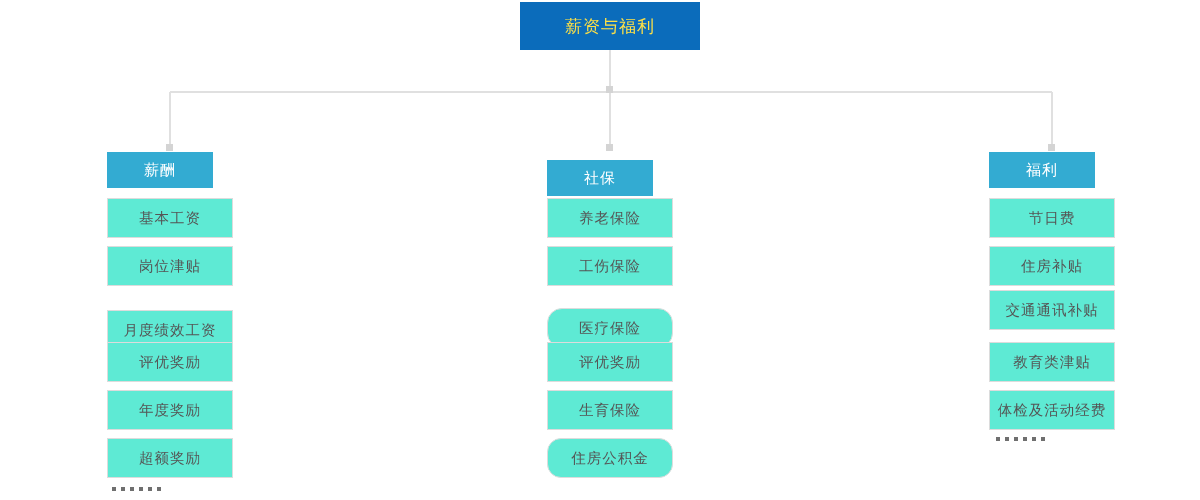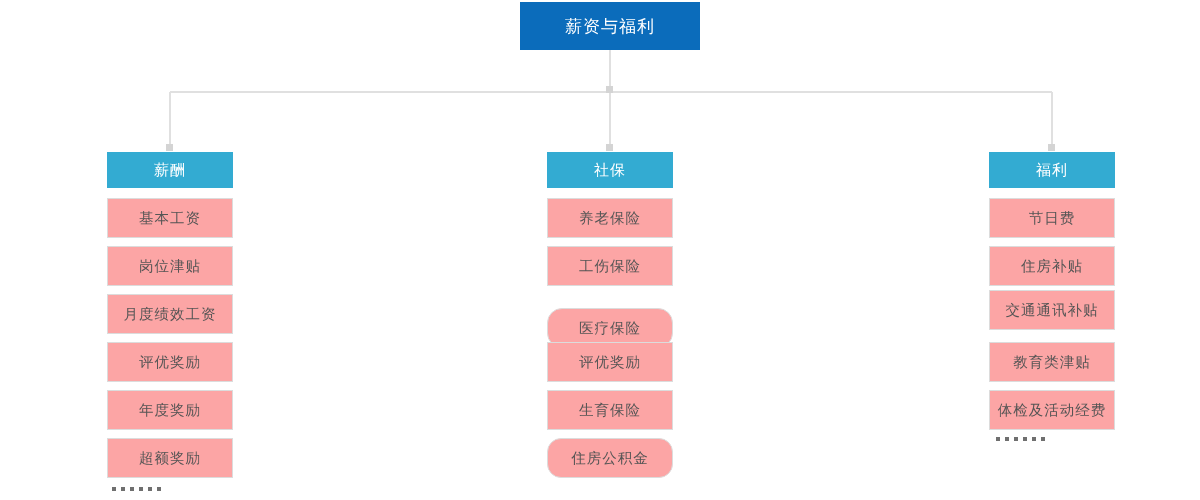--- a/index.html
+++ b/index.html
@@ -35,34 +35,34 @@
     justify-content: center;
     text-align: center;
     letter-spacing: 1px;
   }
   .root-node {
     left: 520px;
     top: 2px;
     width: 180px;
     height: 48px;
     background: #0b6cbb;
-    color: #ffffff;
+    color: #fde047;
     font-size: 17px;
   }
   .branch-node {
-    width: 126px;
+    width: 106px;
     height: 36px;
     background: #33abd2;
     color: #ffffff;
     font-size: 15px;
   }
   .leaf-node {
     width: 126px;
     height: 40px;
-    background: #fca5a5;
+    background: #5eead4;
     border: 1px solid #dcdcdc;
     color: #555555;
     font-size: 14.5px;
   }
   .ellipsis-dots {
     position: absolute;
     display: flex;
     gap: 5px;
     align-items: center;
   }
@@ -103,42 +103,42 @@
 
   <div class="node branch-node col-1" style="top:152px;">
     <span>薪酬</span>
   </div>
   <div class="node leaf-node col-1" style="top:198px;">
     <span>基本工资</span>
   </div>
   <div class="node leaf-node col-1" style="top:246px;">
     <span>岗位津贴</span>
   </div>
-  <div class="node leaf-node col-1" style="top:294px;">
+  <div class="node leaf-node col-1" style="top:310px;">
     <span>月度绩效工资</span>
   </div>
   <div class="node leaf-node col-1" style="top:342px;">
     <span>评优奖励</span>
   </div>
   <div class="node leaf-node col-1" style="top:390px;">
     <span>年度奖励</span>
   </div>
   <div class="node leaf-node col-1" style="top:438px;">
     <span>超额奖励</span>
   </div>
   <div class="ellipsis-dots" style="left:112px; top:487px;">
     <span></span>
       <span></span>
       <span></span>
       <span></span>
       <span></span>
       <span></span>
   </div>
 
-  <div class="node branch-node col-2" style="top:152px;">
+  <div class="node branch-node col-2" style="top:160px;">
     <span>社保</span>
   </div>
   <div class="node leaf-node col-2" style="top:198px;">
     <span>养老保险</span>
   </div>
   <div class="node leaf-node col-2" style="top:246px;justify-content:center;">
     <span>工伤保险</span>
   </div>
   <div class="node leaf-node col-2" style="top:308px;border-radius:15px;">
     <span>医疗保险</span>

